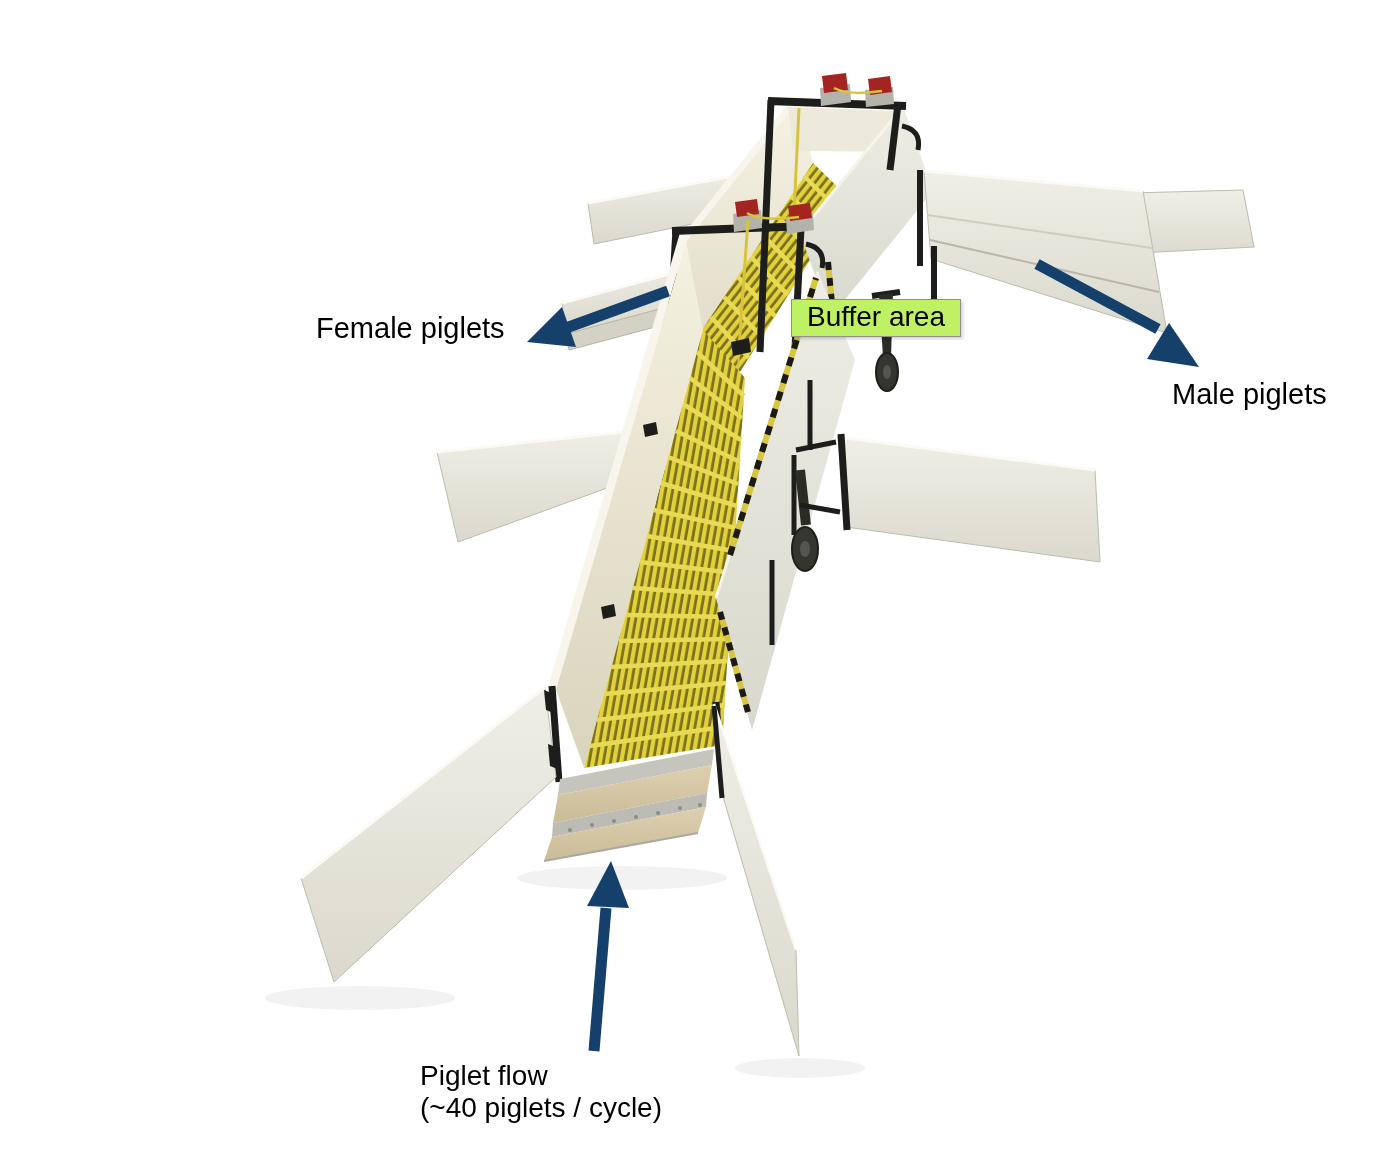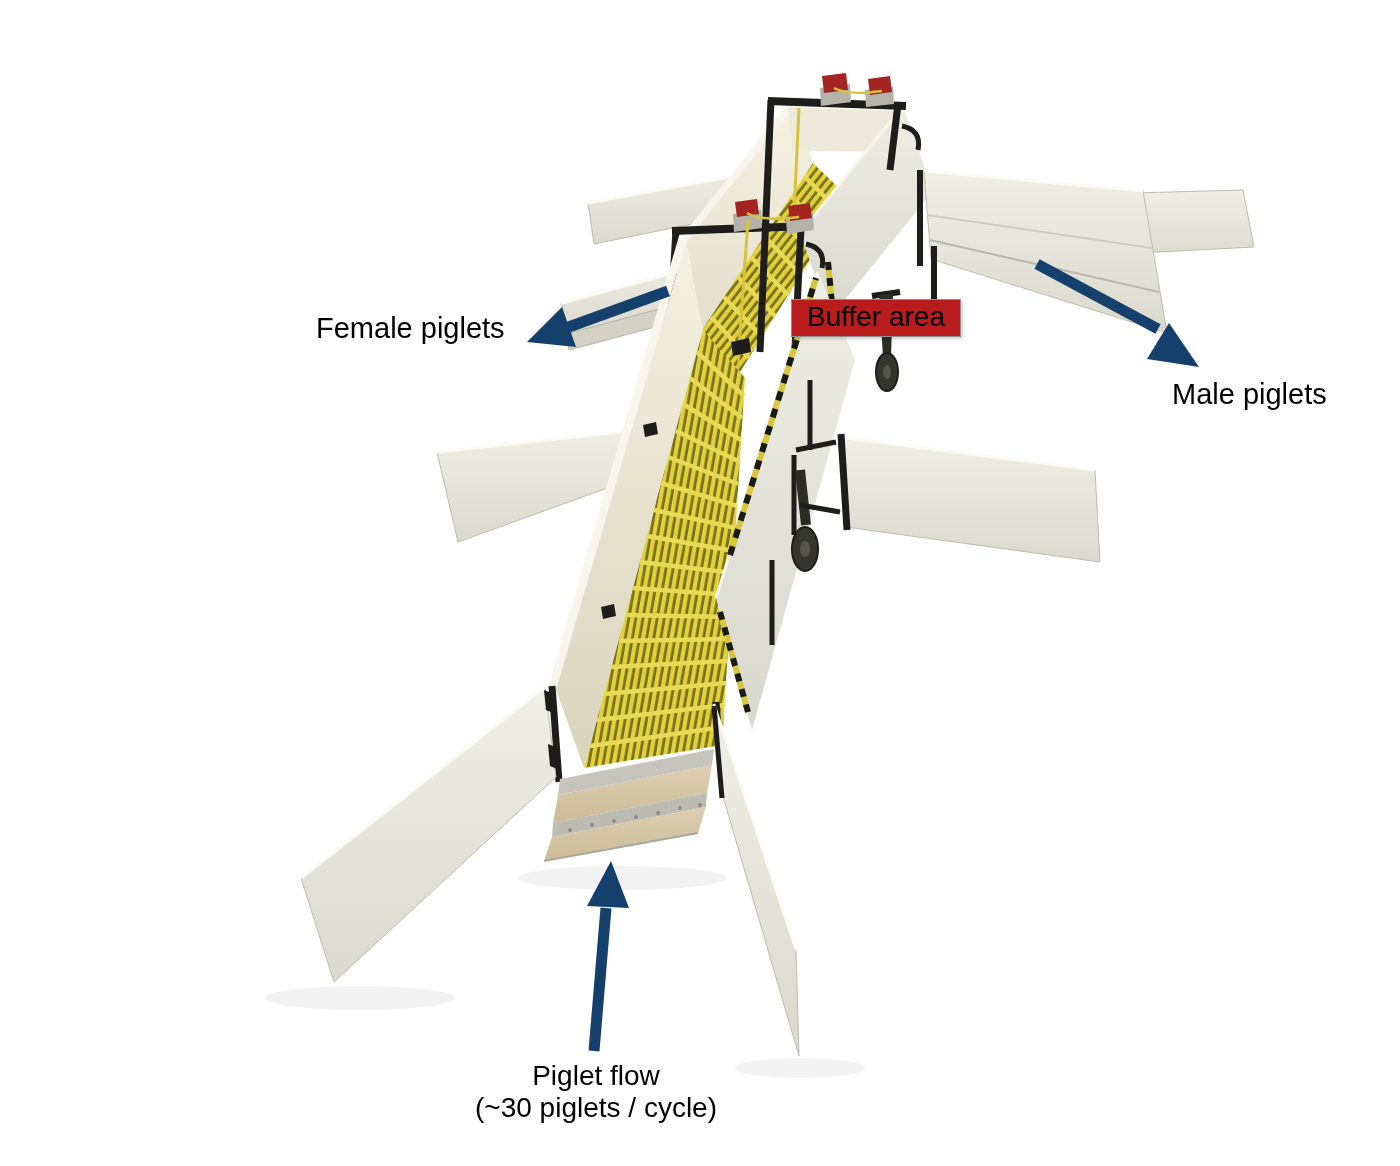--- a/index.html
+++ b/index.html
@@ -5,26 +5,26 @@
   html,body{margin:0;padding:0;background:#ffffff;}
   #stage{
     position:relative;width:1400px;height:1166px;background:#ffffff;overflow:hidden;
     font-family:"Liberation Sans", sans-serif;
   }
   #machine-svg{position:absolute;left:0;top:0;}
   .anno{position:absolute;color:#000;white-space:nowrap;}
   .anno-plain{font-size:29px;line-height:33px;}
   #buffer-label{
     left:791px;top:299px;font-size:28px;line-height:32px;
-    background:#b91c1c;border:1px solid #8f8f8f;padding:1px 15px 3px 15px;
+    background:#bef264;border:1px solid #8f8f8f;padding:1px 15px 3px 15px;
     box-shadow:2px 2px 3px rgba(0,0,0,0.18);
   }
   #female-label{left:316px;top:312px;}
   #male-label{left:1172px;top:378px;}
-  #flow-label{left:420px;top:1060px;width:352px;text-align:center;font-size:28px;line-height:32px;white-space:normal;}
+  #flow-label{left:420px;top:1060px;width:352px;font-size:28px;line-height:32px;white-space:normal;}
 </style>
 </head>
 <body>
 
 <div id="stage">
 
 <svg id="machine-svg" width="1400" height="1166" viewBox="0 0 1400 1166">
   <defs>
     <linearGradient id="wallInner" x1="0" y1="0" x2="0" y2="1">
       <stop offset="0" stop-color="#f5f1e0"></stop>
@@ -243,16 +243,16 @@
 </svg>
 
 <div class="anno anno-plain" id="female-label">Female piglets</div>
 
 <div class="anno" id="buffer-label">Buffer area</div>
 
 <div class="anno anno-plain" id="male-label">Male piglets</div>
 
 <div class="anno" id="flow-label">
   <div>Piglet flow</div>
-  <div>(~30 piglets / cycle)</div>
+  <div>(~40 piglets / cycle)</div>
 </div>
 
 </div>
 
 </body></html>

